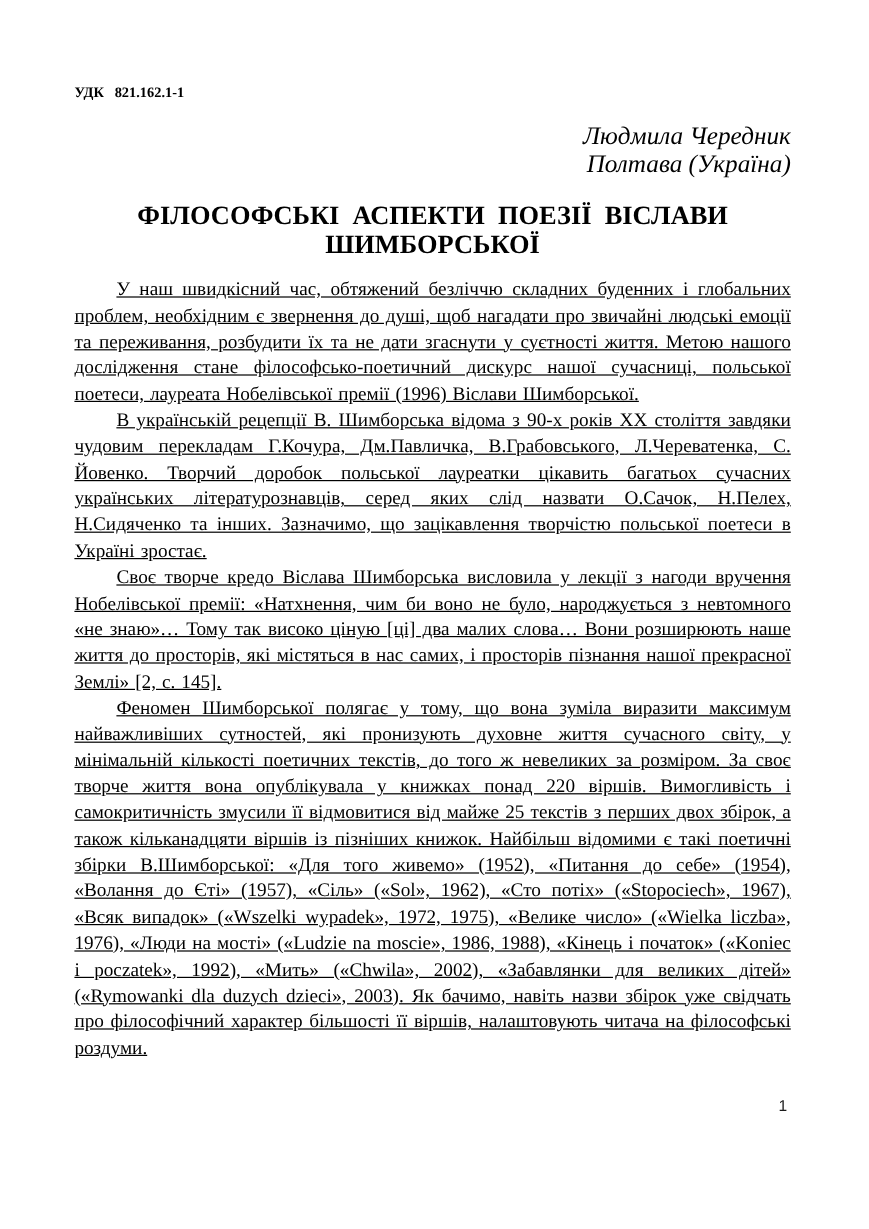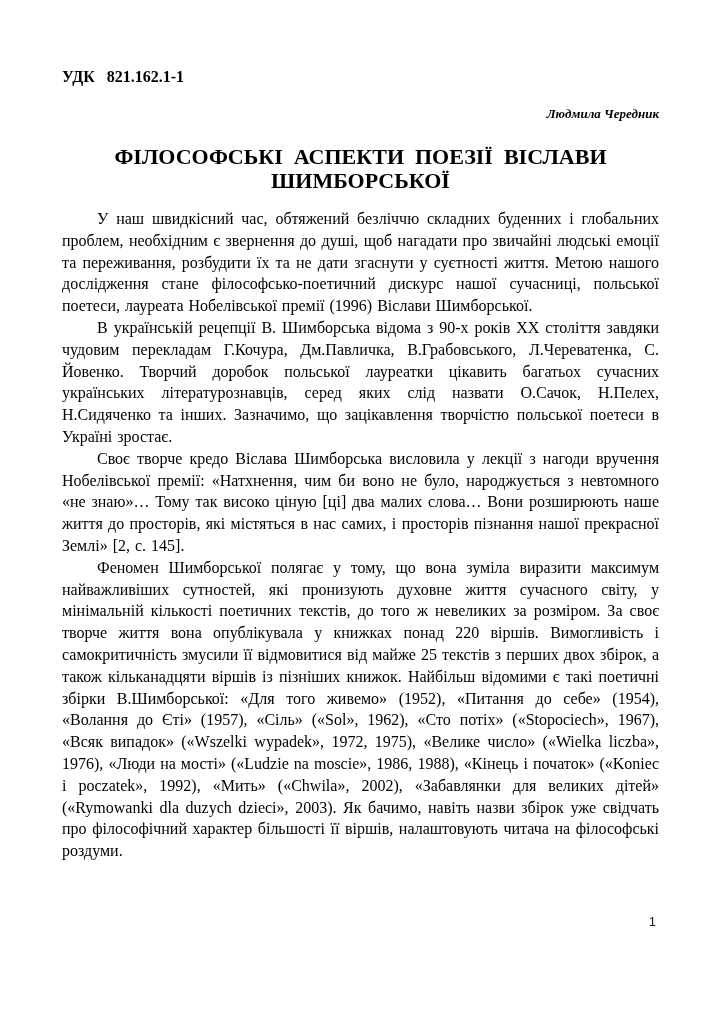--- a/index.html
+++ b/index.html
@@ -17,43 +17,44 @@
     overflow: hidden;
   }
   .content {
     position: absolute;
     left: 62px;
     top: 66px;
     width: 597px;
   }
   .udc {
     font-weight: bold;
-    font-size: 16px;
+    font-size: 12px;
     line-height: 22px;
     white-space: pre-wrap;
     text-align: left;
   }
   .byline {
     margin-top: 14px;
     text-align: right;
-    font-weight: bold;
+    font-weight: normal;
     font-style: italic;
-    font-size: 13px;
+    font-size: 21px;
     line-height: 23px;
   }
   .article-title {
     margin-top: 20px;
     text-align: center;
     font-weight: bold;
     font-size: 22px;
     line-height: 24px;
     white-space: pre-wrap;
   }
   .body-text {
     margin-top: 15px;
+    text-decoration: underline;
   }
   .body-text p {
     margin: 0;
     padding: 0;
     text-align: justify;
     text-indent: 35px;
     font-size: 16px;
     line-height: 21.8px;
     word-spacing: 1px;
   }
@@ -70,20 +71,21 @@
 </head>
 <body>
 
 <div class="page">
   <div class="content">
 
     <div class="udc">УДК   821.162.1-1</div>
 
     <div class="byline">
       <div>Людмила Чередник</div>
+      <div>Полтава (Україна)</div>
     </div>
 
     <div class="article-title">ФІЛОСОФСЬКІ  АСПЕКТИ  ПОЕЗІЇ  ВІСЛАВИ ШИМБОРСЬКОЇ</div>
 
     <div class="body-text">
       <p>У наш швидкісний час, обтяжений безліччю складних буденних і глобальних проблем, необхідним є звернення до душі, щоб нагадати про звичайні людські емоції та переживання, розбудити їх та не дати згаснути у суєтності життя. Метою нашого дослідження стане філософсько-поетичний дискурс нашої сучасниці, польської поетеси, лауреата Нобелівської премії (1996) Віслави Шимборської.</p>
       <p>В українській рецепції В. Шимборська відома з 90-х років ХХ століття завдяки чудовим перекладам Г.Кочура, Дм.Павличка, В.Грабовського, Л.Череватенка, С. Йовенко. Творчий доробок польської лауреатки цікавить багатьох сучасних українських літературознавців, серед яких слід назвати О.Сачок, Н.Пелех, Н.Сидяченко та інших. Зазначимо, що зацікавлення творчістю польської поетеси в Україні зростає.</p>
       <p>Своє творче кредо Віслава Шимборська висловила у лекції з нагоди вручення Нобелівської премії: «Натхнення, чим би воно не було, народжується з невтомного «не знаю»… Тому так високо ціную [ці] два малих слова… Вони розширюють наше життя до просторів, які містяться в нас самих, і просторів пізнання нашої прекрасної Землі» [2, с. 145].</p>
       <p>Феномен Шимборської полягає у тому, що вона зуміла виразити максимум найважливіших сутностей, які пронизують духовне життя сучасного світу, у мінімальній кількості поетичних текстів, до того ж невеликих за розміром. За своє творче життя вона опублікувала у книжках понад 220 віршів. Вимогливість і самокритичність змусили її відмовитися від майже 25 текстів з перших двох збірок, а також кільканадцяти віршів із пізніших книжок. Найбільш відомими є такі поетичні збірки В.Шимборської: «Для того живемо» (1952), «Питання до себе» (1954), «Волання до Єті» (1957), «Сіль» («Sol», 1962), «Сто потіх» («Stopociech», 1967), «Всяк випадок» («Wszelki wypadek», 1972, 1975), «Велике число» («Wielka liczba», 1976), «Люди на мості» («Ludzie na moscie», 1986, 1988), «Кінець і початок» («Koniec i poczatek», 1992), «Мить» («Chwila», 2002), «Забавлянки для великих дітей» («Rymowanki dla duzych dzieci», 2003). Як бачимо, навіть назви збірок уже свідчать про філософічний характер більшості її віршів, налаштовують читача на філософські роздуми.</p>
     </div>

